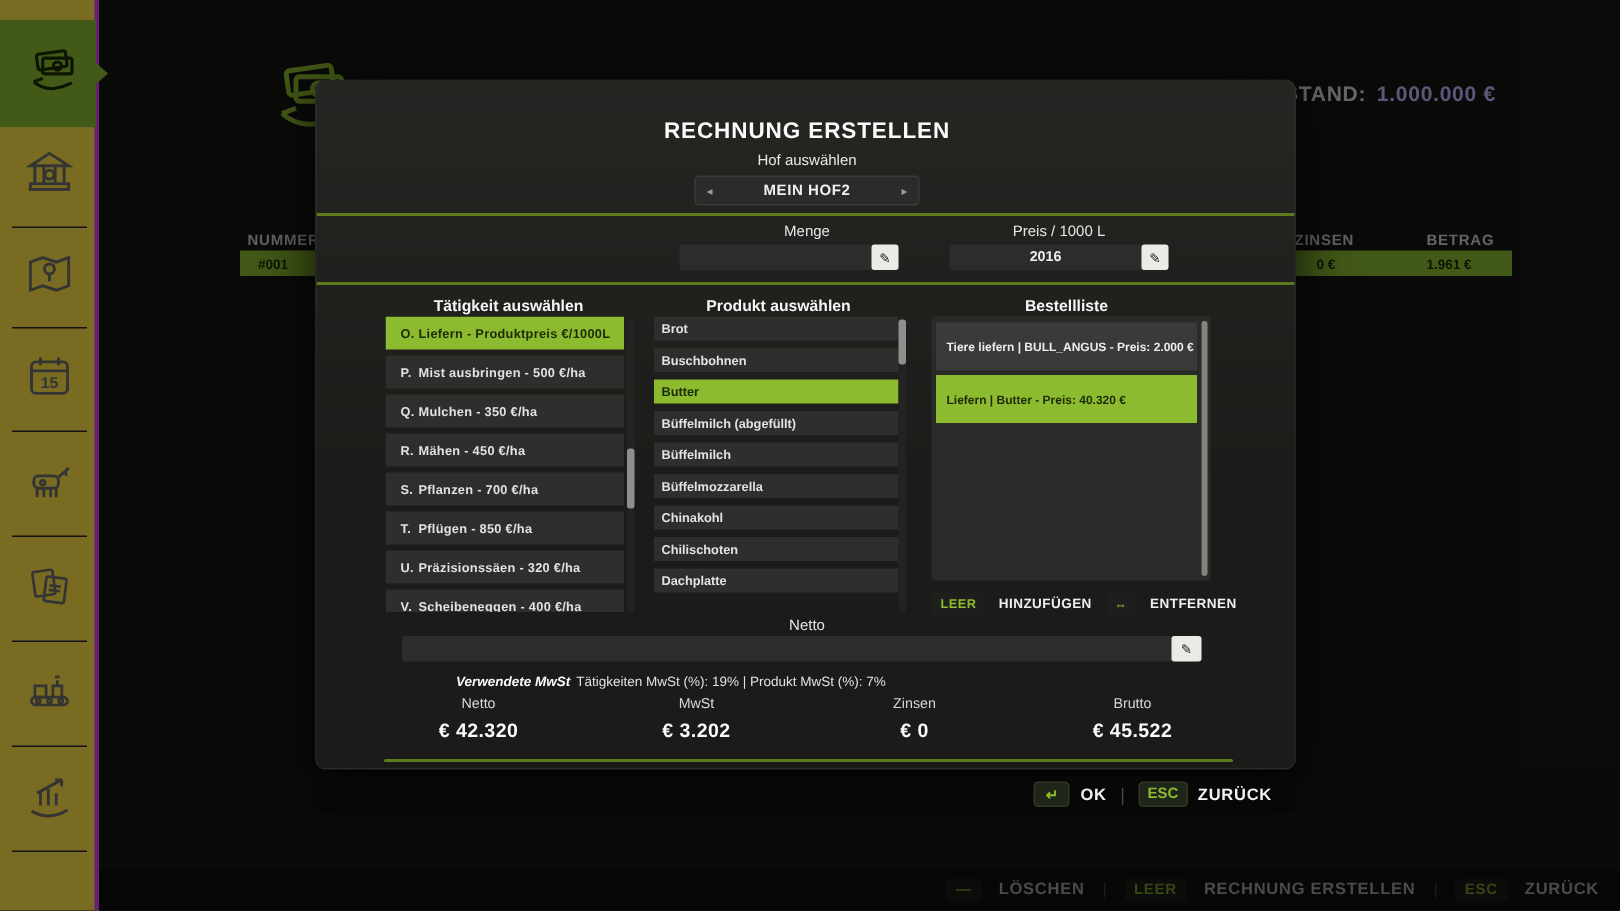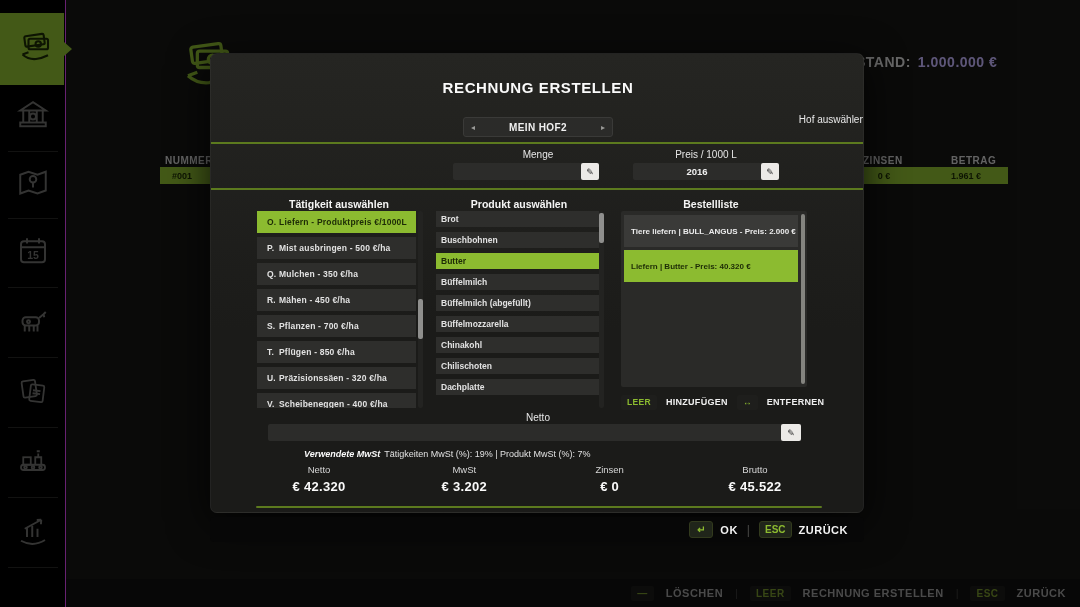--- a/index.html
+++ b/index.html
@@ -2,21 +2,21 @@
 <html><head>
 <meta charset="utf-8">
 <style>
   * { margin:0; padding:0; box-sizing:border-box; }
   html,body { width:1080px; height:607px; overflow:hidden; background:#161614;
     font-family:"Liberation Sans", sans-serif; }
   .stage { position:relative; width:1080px; height:607px; overflow:hidden; }
 
   
   .bg-layer { position:absolute; inset:0; z-index:1; }
-  .sidebar { position:absolute; left:0; top:0; width:66px; height:607px; background:#000000; border-right:1px solid #d946ef;padding-left:16px; }
+  .sidebar { position:absolute; left:0; top:0; width:66px; height:607px; background:#fde047; border-right:3px solid #d946ef;padding-left:16px; }
   .side-item { position:absolute; left:0; width:66px; height:62px; display:flex; align-items:center; justify-content:center; color:#6e6e6c; }
   .side-item svg { width:36px; height:36px; }
   .side-item.active { width:72px; height:72px; background:#8CBB30; color:#1d2b06;
     clip-path:polygon(0 0, 64px 0, 64px 29px, 72px 36px, 64px 43px, 64px 72px, 0 72px); }
   .side-sep { position:absolute; left:8px; width:50px; height:1px; background:#262624; }
 
   .page-icon { position:absolute; left:181px; top:36px; width:56px; height:56px; color:#8CBB30; }
   .stand-wrap { position:absolute; left:856px; top:54px; display:flex; gap:7px; font-size:14px; font-weight:bold; letter-spacing:.5px; }
   .stand-label { color:#d8d8d8; }
   .stand-value { color:#c4b5fd; }
@@ -34,21 +34,21 @@
   
   .overlay { position:absolute; inset:0; background:rgba(0,0,0,.52); z-index:5; }
 
   
   .modal { position:absolute; left:210px; top:53px; width:654px; z-index:10; }
   .dialog { position:relative; width:654px; height:460px; border-radius:7px;
     background:linear-gradient(#252522, #1b1b19 60%); border:1px solid rgba(255,255,255,.04);
     box-shadow:0 10px 40px rgba(0,0,0,.8); overflow:hidden; }
   .dlg-title { position:absolute; top:25px; left:0; width:654px; text-align:center;
     font-size:15px; font-weight:bold; color:#fafafa; letter-spacing:.6px; }
-  .dlg-sub { position:absolute; top:60px; left:0; width:654px; text-align:right; font-size:10px; color:#e8e8e8; }
+  .dlg-sub { position:absolute; top:48px; left:0; width:654px; text-align:center; font-size:10px; color:#e8e8e8; }
   .farm-select { position:absolute; top:63px; left:252px; width:150px; height:20px; background:#2b2b29;
     border:1px solid #3a3a38; border-radius:3px; display:flex; align-items:center; }
   .farm-arrow { width:18px; text-align:center; color:#9a9a98; font-size:8px; }
   .farm-label { flex:1; text-align:center; font-size:10px; font-weight:bold; color:#f0f0f0; letter-spacing:.4px; }
 
   .hline { position:absolute; left:0; width:654px; height:2px; background:#5C7A1E; }
   .hline1 { top:88px; } .hline2 { top:134px; }
 
   .fld-label { position:absolute; top:95px; width:200px; text-align:center; font-size:10px; color:#e6e6e6; }
   .inputbox { position:absolute; top:109px; width:146px; height:17px; background:#2c2c2a; border-radius:2px;
@@ -313,22 +313,22 @@
           </div>
         </div>
       <div class="sbar-track" style="left:207px;top:157px;height:197px">
         <div class="sbar-thumb" style="top:88px;height:40px"></div>
       </div>
 
       <div class="list prod-list" id="product-list">
           <div class="prod-item">Brot</div>
           <div class="prod-item">Buschbohnen</div>
           <div class="prod-item selected">Butter</div>
+          <div class="prod-item">Büffelmilch (abgefüllt)</div>
           <div class="prod-item">Büffelmilch</div>
-          <div class="prod-item">Büffelmilch (abgefüllt)</div>
           <div class="prod-item">Büffelmozzarella</div>
           <div class="prod-item">Chinakohl</div>
           <div class="prod-item">Chilischoten</div>
           <div class="prod-item">Dachplatte</div>
         </div>
       <div class="sbar-track" style="left:388px;top:157px;height:197px">
         <div class="sbar-thumb" style="top:2px;height:30px"></div>
       </div>
 
       <div class="order-panel">

